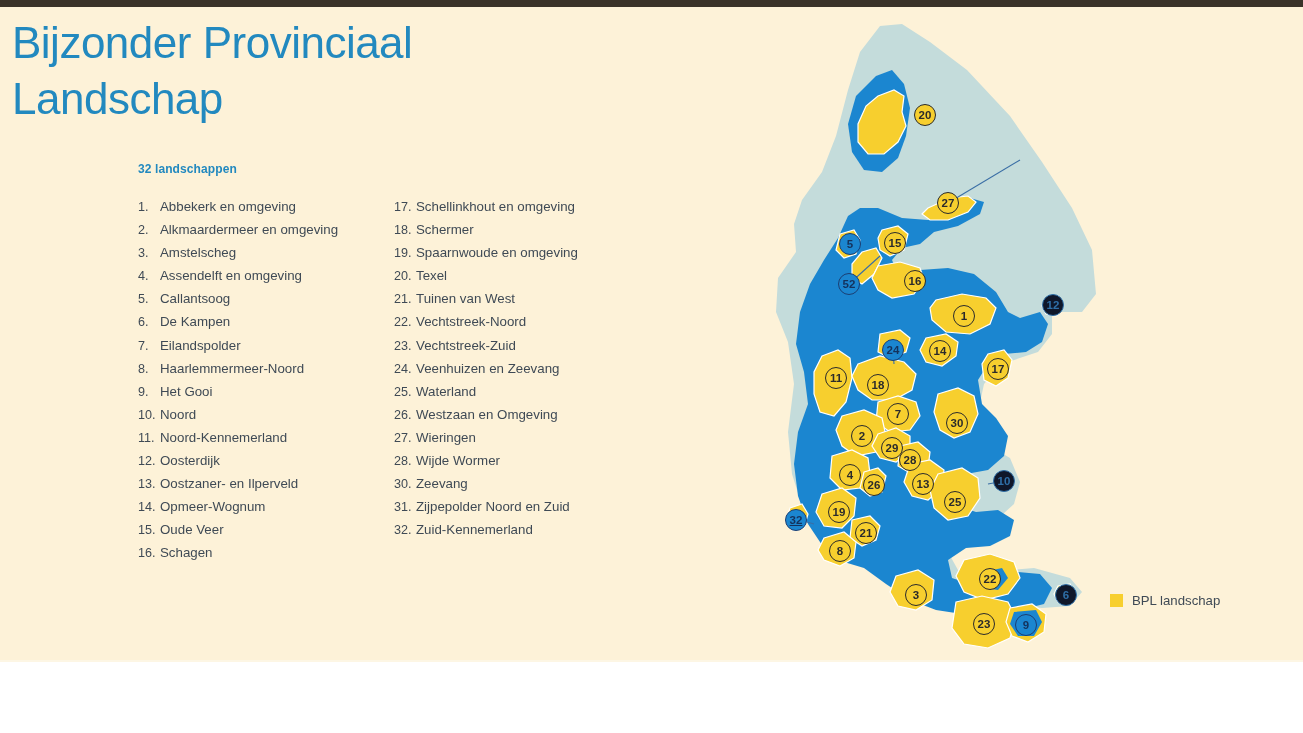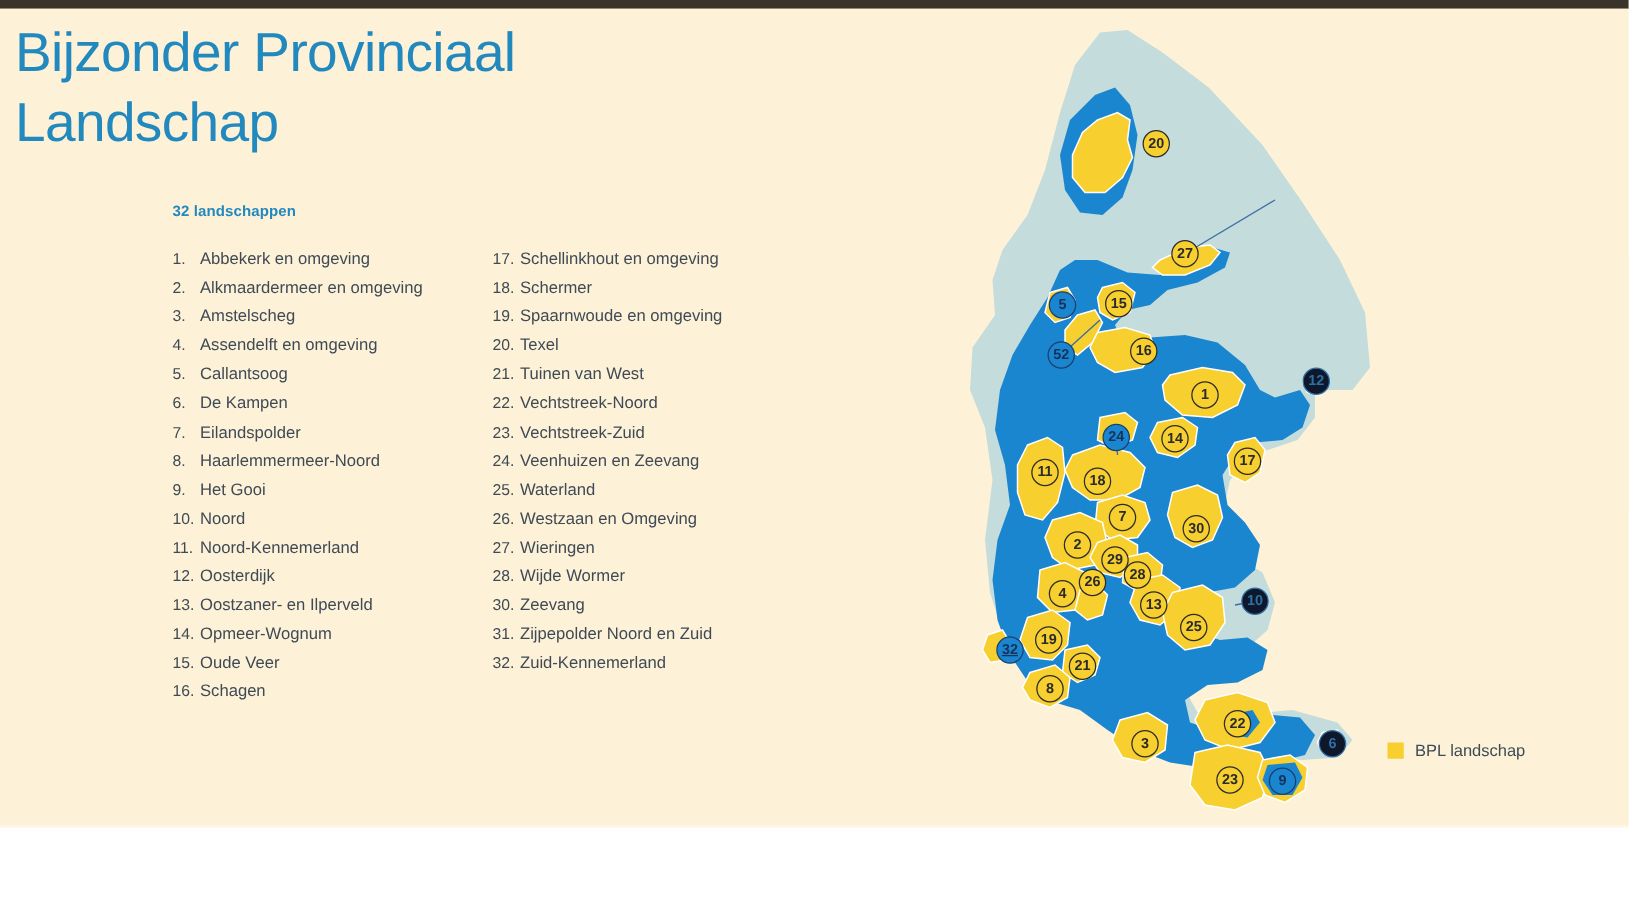--- a/index.html
+++ b/index.html
@@ -317,26 +317,26 @@
           <div class="mk on-yellow" style="left: 188px; top: 339px;">14</div>
           <div class="mk on-yellow" style="left: 246px; top: 357px;">17</div>
           <div class="mk on-yellow" style="left: 84px; top: 366px; text-align: right;">11</div>
           <div class="mk on-yellow" style="left: 126px; top: 373px;">18</div>
           <div class="mk on-yellow" style="left: 146px; top: 402px;">7</div>
           <div class="mk on-yellow" style="left: 205px; top: 411px;">30</div>
           <div class="mk on-yellow" style="left: 110px; top: 424px;">2</div>
           <div class="mk on-yellow" style="left: 140px; top: 436px;">29</div>
           <div class="mk on-yellow" style="left: 158px; top: 448px;">28</div>
           <div class="mk on-yellow" style="left: 98px; top: 463px;">4</div>
-          <div class="mk on-yellow" style="left: 122px; top: 454px;">26</div>
+          <div class="mk on-yellow" style="left: 122px; top: 473px;">26</div>
           <div class="mk on-yellow" style="left: 171px; top: 472px;">13</div>
           <div class="mk on-water" style="left: 252px; top: 469px;">10</div>
           <div class="mk on-yellow" style="left: 203px; top: 490px;">25</div>
           <div class="mk on-yellow" style="left: 87px; top: 500px;">19</div>
-          <div class="mk on-blue" style="left: 56px; top: 508px; text-decoration: underline;">32</div>
+          <div class="mk on-blue" style="left: 44px; top: 508px; text-decoration: underline;">32</div>
           <div class="mk on-yellow" style="left: 114px; top: 521px;">21</div>
           <div class="mk on-yellow" style="left: 88px; top: 539px;">8</div>
           <div class="mk on-yellow" style="left: 164px; top: 583px;">3</div>
           <div class="mk on-yellow" style="left: 238px; top: 567px;">22</div>
           <div class="mk on-water" style="left: 314px; top: 583px;">6</div>
           <div class="mk on-yellow" style="left: 232px; top: 612px;">23</div>
           <div class="mk on-blue" style="left: 274px; top: 613px;">9</div>
         </div>
     </div>
 

